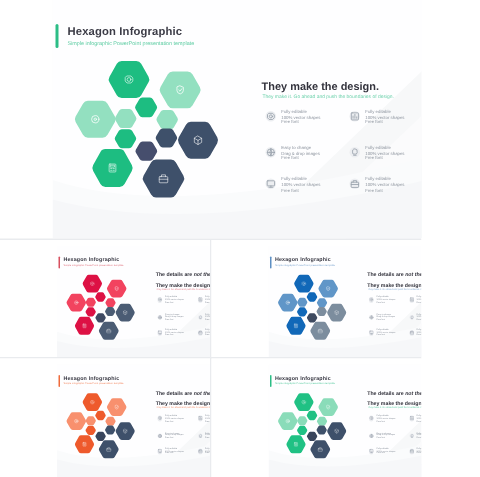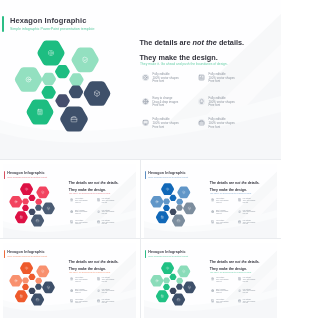--- a/index.html
+++ b/index.html
@@ -1,21 +1,21 @@
 <!DOCTYPE html>
 <html><head>
 <meta charset="utf-8">
 <style>
 html,body{margin:0;padding:0;background:#ffffff;}
 body{width:281px;height:318px;overflow:hidden;font-family:"Liberation Sans",sans-serif;
      -webkit-font-smoothing:antialiased;}
 .page{position:relative;width:281px;height:318px;background:#ffffff;}
 
 
-.slide{position:absolute;overflow:hidden;background:#fefefe;}
+.slide{position:absolute;overflow:hidden;background:#fefefe;margin-left:35px;}
 .slide .bg{position:absolute;inset:0;overflow:hidden;}
 .slide .bg svg{position:absolute;left:0;top:0;}
 
 .accentbar{position:absolute;border-radius:1px;}
 .stitle{position:absolute;font-weight:bold;color:#3b3b46;white-space:nowrap;letter-spacing:.1px;}
 .ssub{position:absolute;white-space:nowrap;}
 
 .cluster{position:absolute;}
 
 .head{position:absolute;color:#33333d;font-weight:bold;white-space:nowrap;}
@@ -81,21 +81,21 @@
               <path d="M85.00,52.76 L87.44,54.18 L87.44,56.92 L85.00,58.35 L82.56,56.92 L82.56,54.18 Z" stroke="rgba(255,255,255,0.62)" fill="none" stroke-width="0.63" stroke-linejoin="round" stroke-linecap="round"></path>
               <path d="M82.56,54.18 L85.00,55.60 L87.44,54.18 M85.00,55.60 L85.00,58.35" stroke="rgba(255,255,255,0.62)" fill="none" stroke-width="0.63" stroke-linejoin="round" stroke-linecap="round"></path>
             </g>
             <path d="M48.69,82.91 Q47.60,81.00 48.69,79.09 L53.71,70.31 Q54.80,68.40 57.00,68.40 L67.00,68.40 Q69.20,68.40 70.29,70.31 L75.31,79.09 Q76.40,81.00 75.31,82.91 L70.29,91.69 Q69.20,93.60 67.00,93.60 L57.00,93.60 Q54.80,93.60 53.71,91.69 Z" fill="#3e506a"></path>
             <g>
               <rect x="59.15" y="79.78" width="5.69" height="4.07" rx="0.51" stroke="rgba(255,255,255,0.62)" fill="none" stroke-width="0.63" stroke-linejoin="round" stroke-linecap="round"></rect>
               <path d="M60.68,79.78 L60.68,78.56 L63.32,78.56 L63.32,79.78" stroke="rgba(255,255,255,0.62)" fill="none" stroke-width="0.63" stroke-linejoin="round" stroke-linecap="round"></path>
               <path d="M59.15,81.51 L64.85,81.51" stroke="rgba(255,255,255,0.62)" fill="none" stroke-width="0.63" stroke-linejoin="round" stroke-linecap="round"></path>
             </g>
           </svg></div>
-        <div class="head" style="left: 139.4px; top: 35.2px; font-size: 7.3px; line-height: 15.2px;"><span><span>The details are </span><span class="it">not the</span><span> details.</span></span><br><span>They make the design.</span></div>
+        <div class="head" style="left: 139.4px; top: 35.2px; font-size: 7.3px; line-height: 15.2px;"><br><span>They make the design.</span></div>
         <div class="lede" style="left: 140px; top: 61.5px; font-size: 3.3px; line-height: 5px; color: rgb(44, 189, 134); opacity: 0.72;">They make it. Go ahead and push the boundaries of design.</div>
         <div class="feat" style="left: 141.5px; top: 73.5px;">
           <div class="fic" style="width: 7.2px; height: 7.2px;">
             <svg width="7.2" height="7.2" viewBox="0 0 7.2 7.2">
               <circle cx="3.60" cy="3.60" r="1.03" stroke="#9aa2ad" fill="none" stroke-width="0.57" stroke-linejoin="round" stroke-linecap="round"></circle>
               <path d="M1.34,2.67 L1.34,4.53 L2.47,5.66 L4.73,5.66 L5.86,4.53 L5.86,2.67 L4.73,1.54 L2.47,1.54 Z" stroke="#9aa2ad" fill="none" stroke-width="0.57" stroke-linejoin="round" stroke-linecap="round"></path>
             </svg>
           </div>
           <div class="ftext" style="position: absolute; left: 11px; top: -0.8px; font-size: 2.9px; line-height: 3.8px; white-space: nowrap; color: rgb(141, 148, 158);">Fully editable</div>
           <div class="ftext" style="position: absolute; left: 11px; top: 3px; font-size: 2.9px; line-height: 3.8px; white-space: nowrap; color: rgb(141, 148, 158);">100% vector shapes</div>

